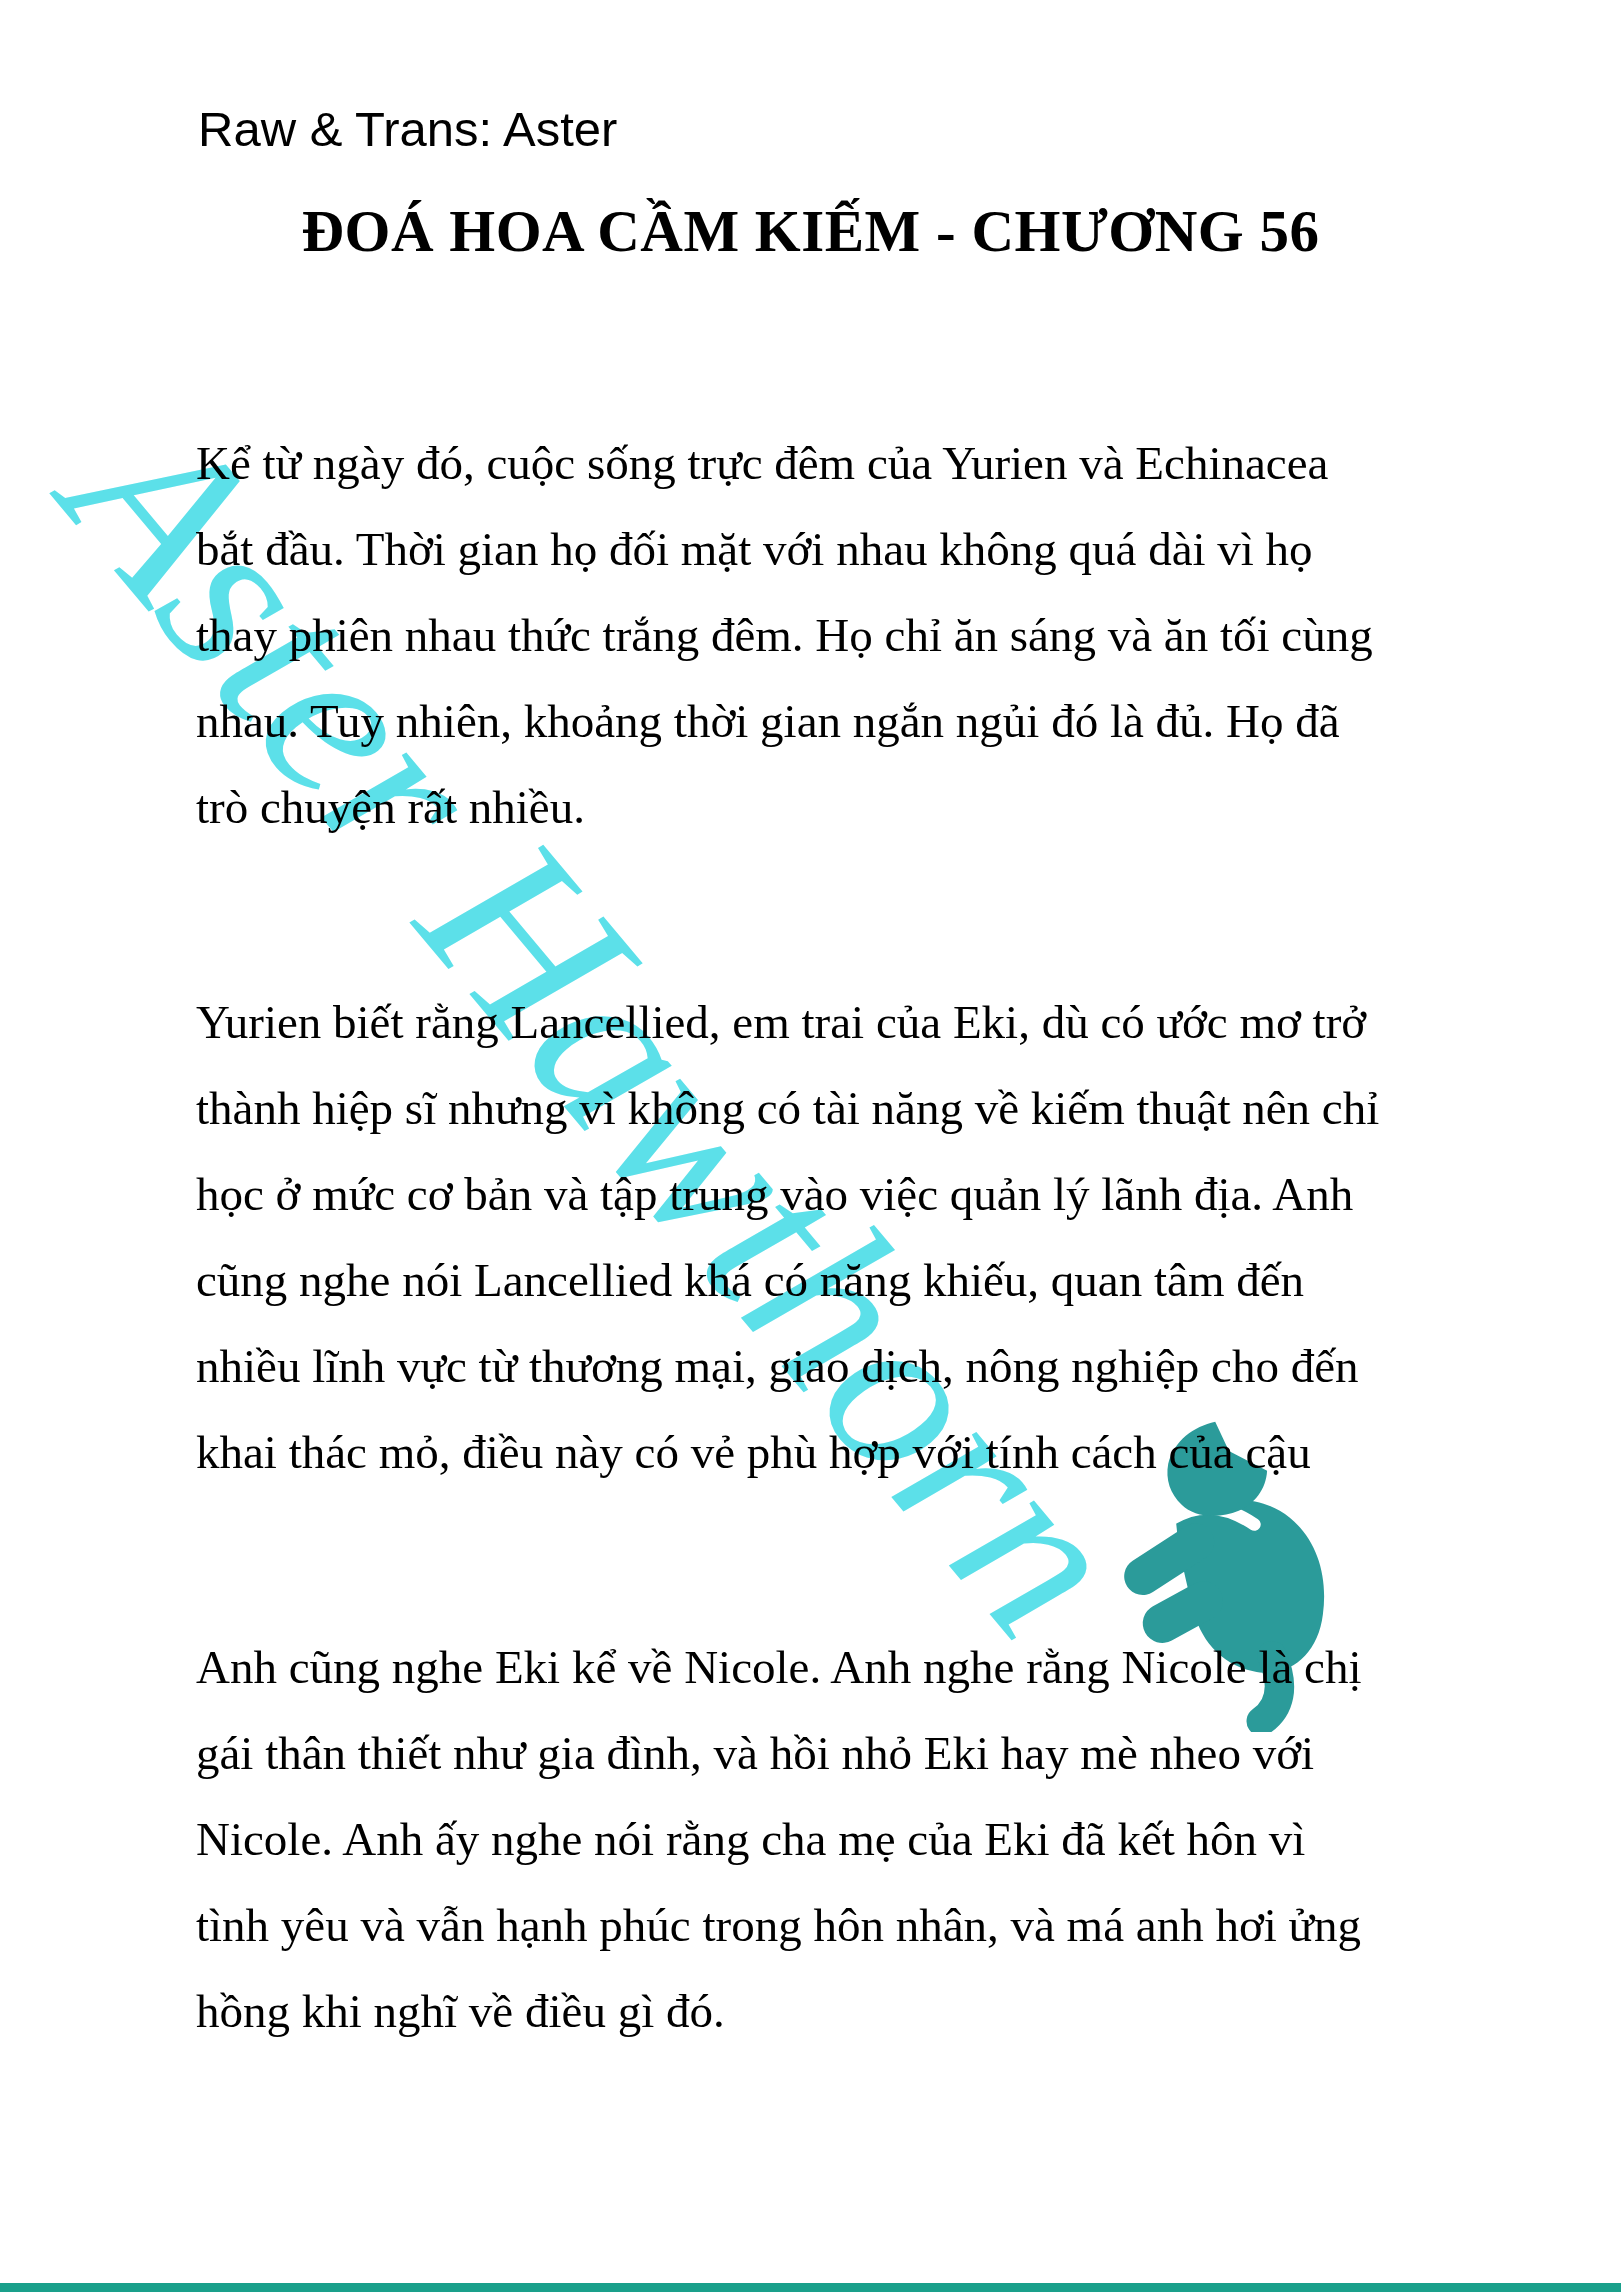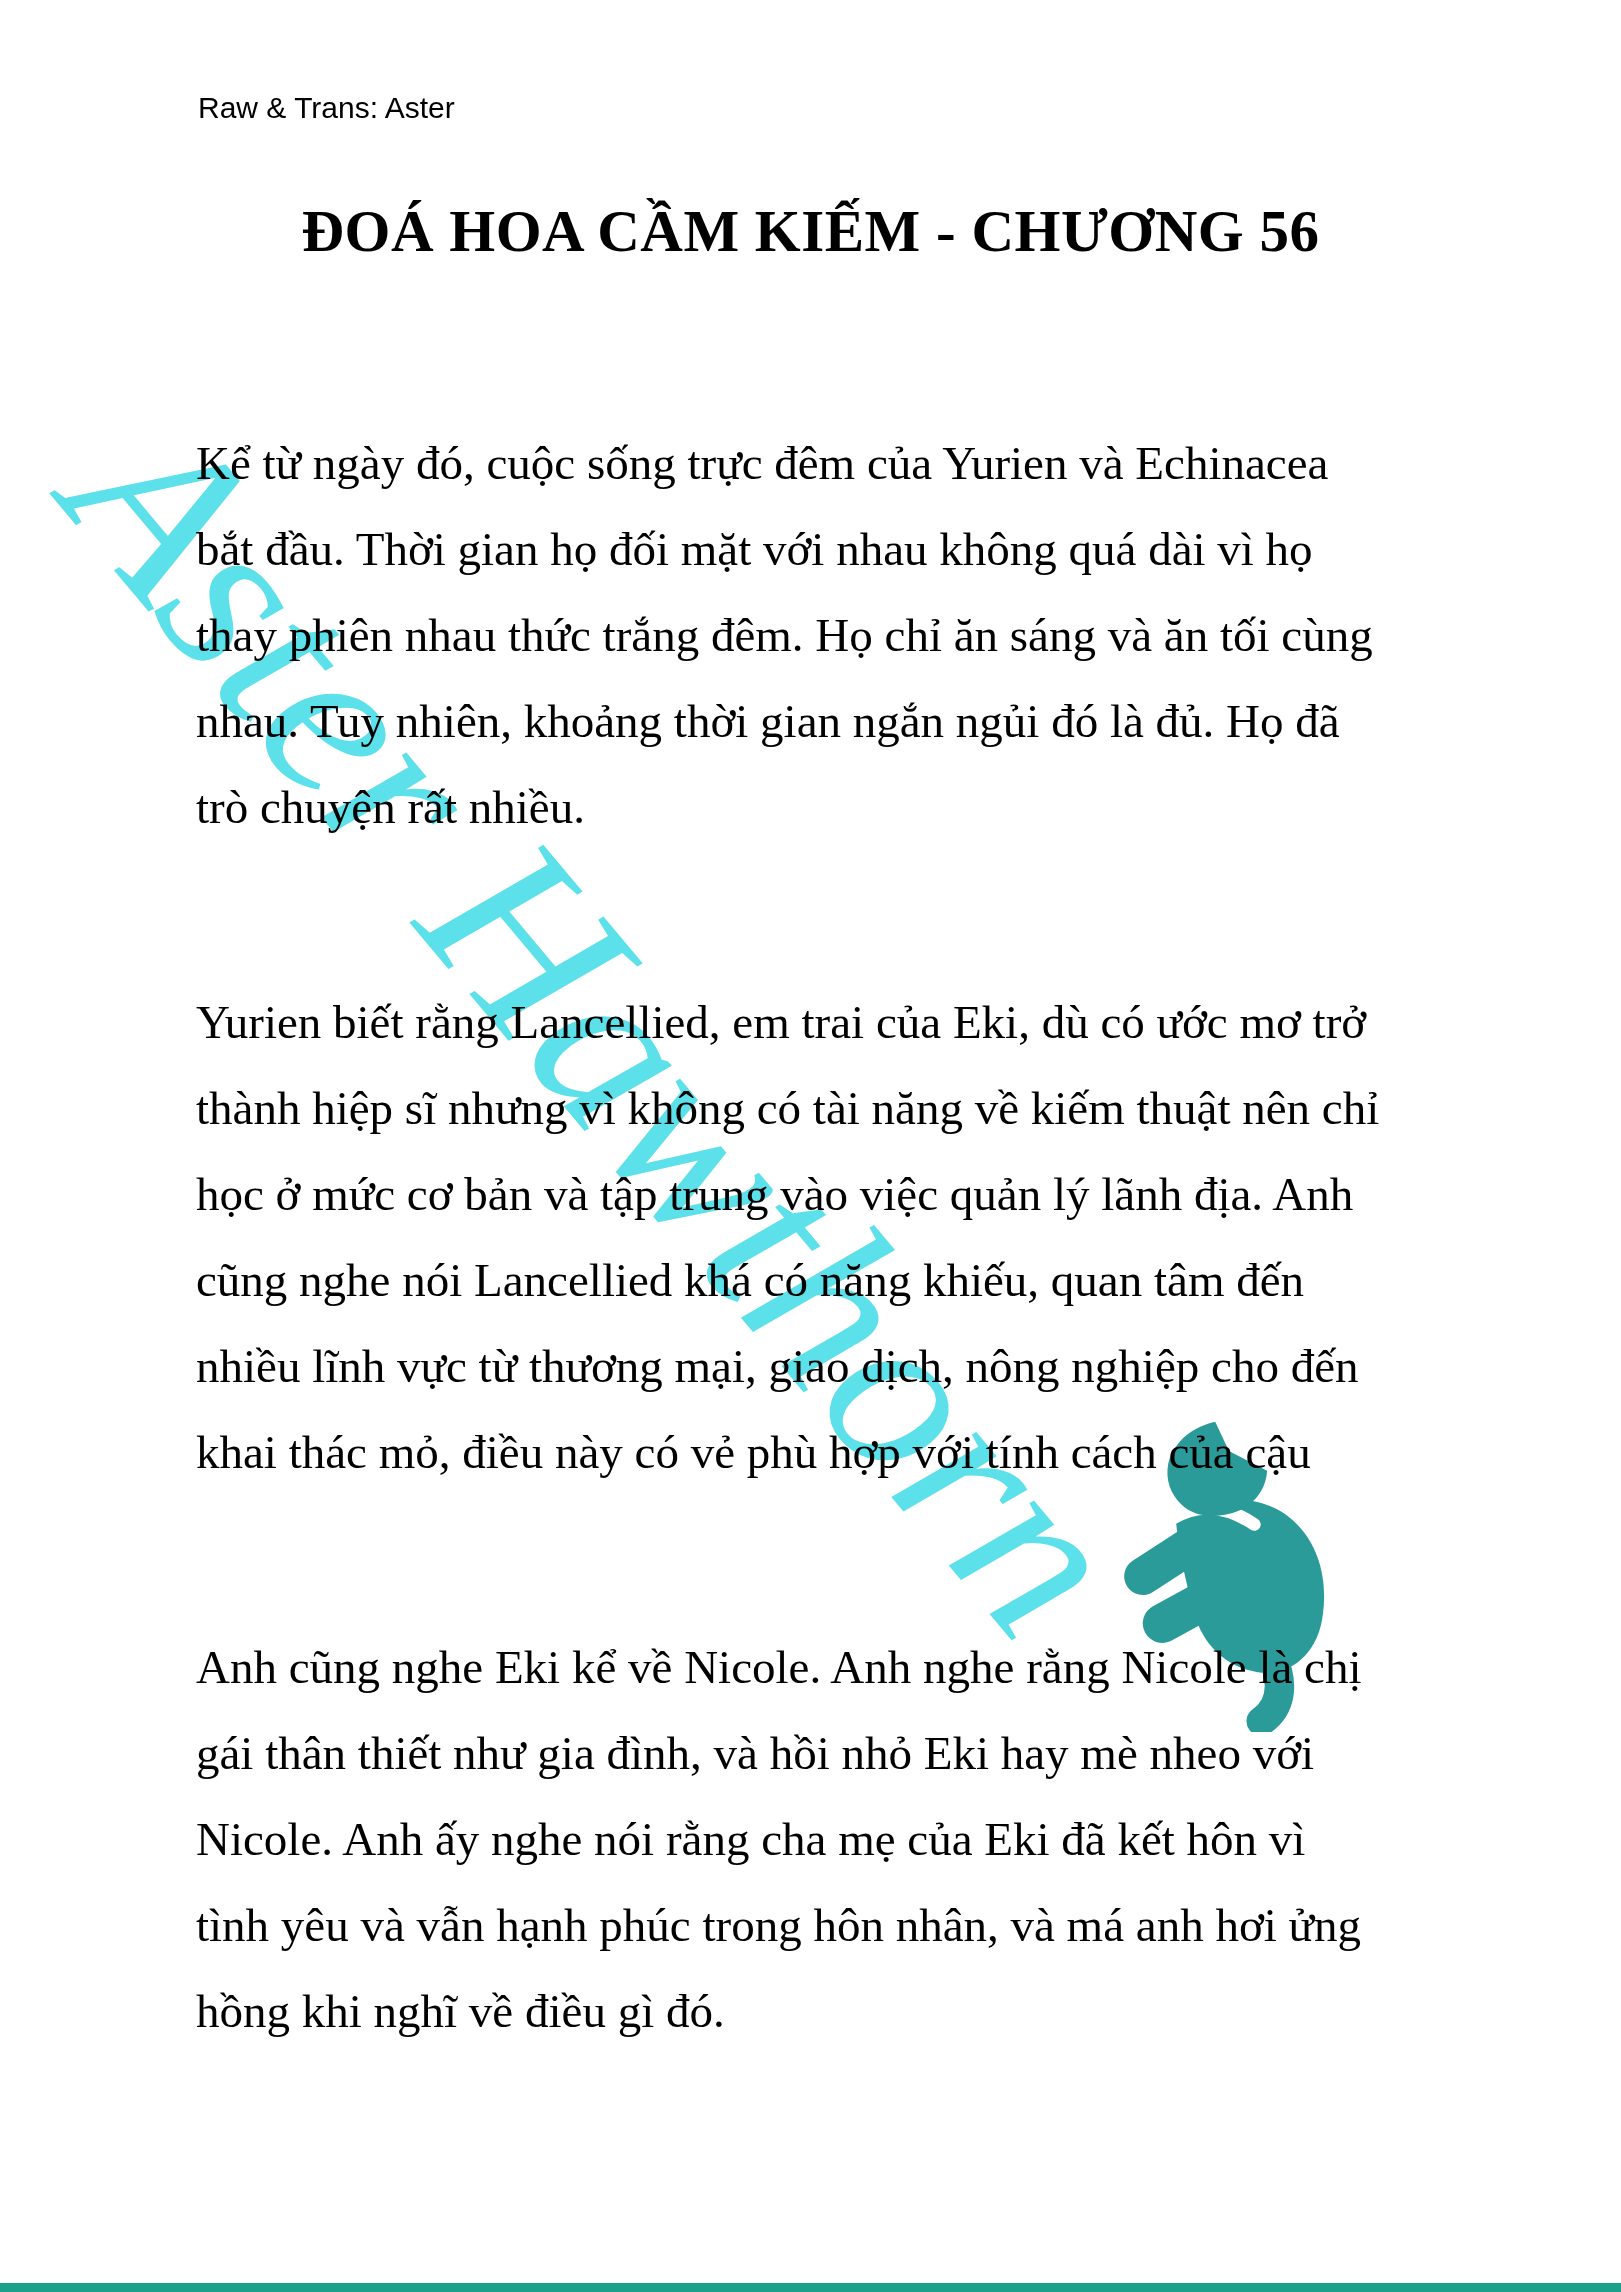--- a/index.html
+++ b/index.html
@@ -13,23 +13,23 @@
   .page{
     position:relative;
     width:1621px;height:2293px;
     background:var(--bg);
     overflow:hidden;
     font-family:"Liberation Serif","DejaVu Serif",serif;
     color:var(--text);
   }
   .credit{
     position:absolute;
-    left:198px;top:90px;
+    left:198px;top:100px;
     font-family:"Liberation Sans","DejaVu Sans",sans-serif;
-    font-size:30px;line-height:1.2;
+    font-size:49px;line-height:1.2;
     color:var(--text);
   }
   .title{
     position:absolute;
     left:0;right:0;top:184px;
     margin:12px;
     text-align:center;
     font-family:"Liberation Serif","DejaVu Serif",serif;
     font-weight:bold;
     font-size:59px;line-height:1.2;

